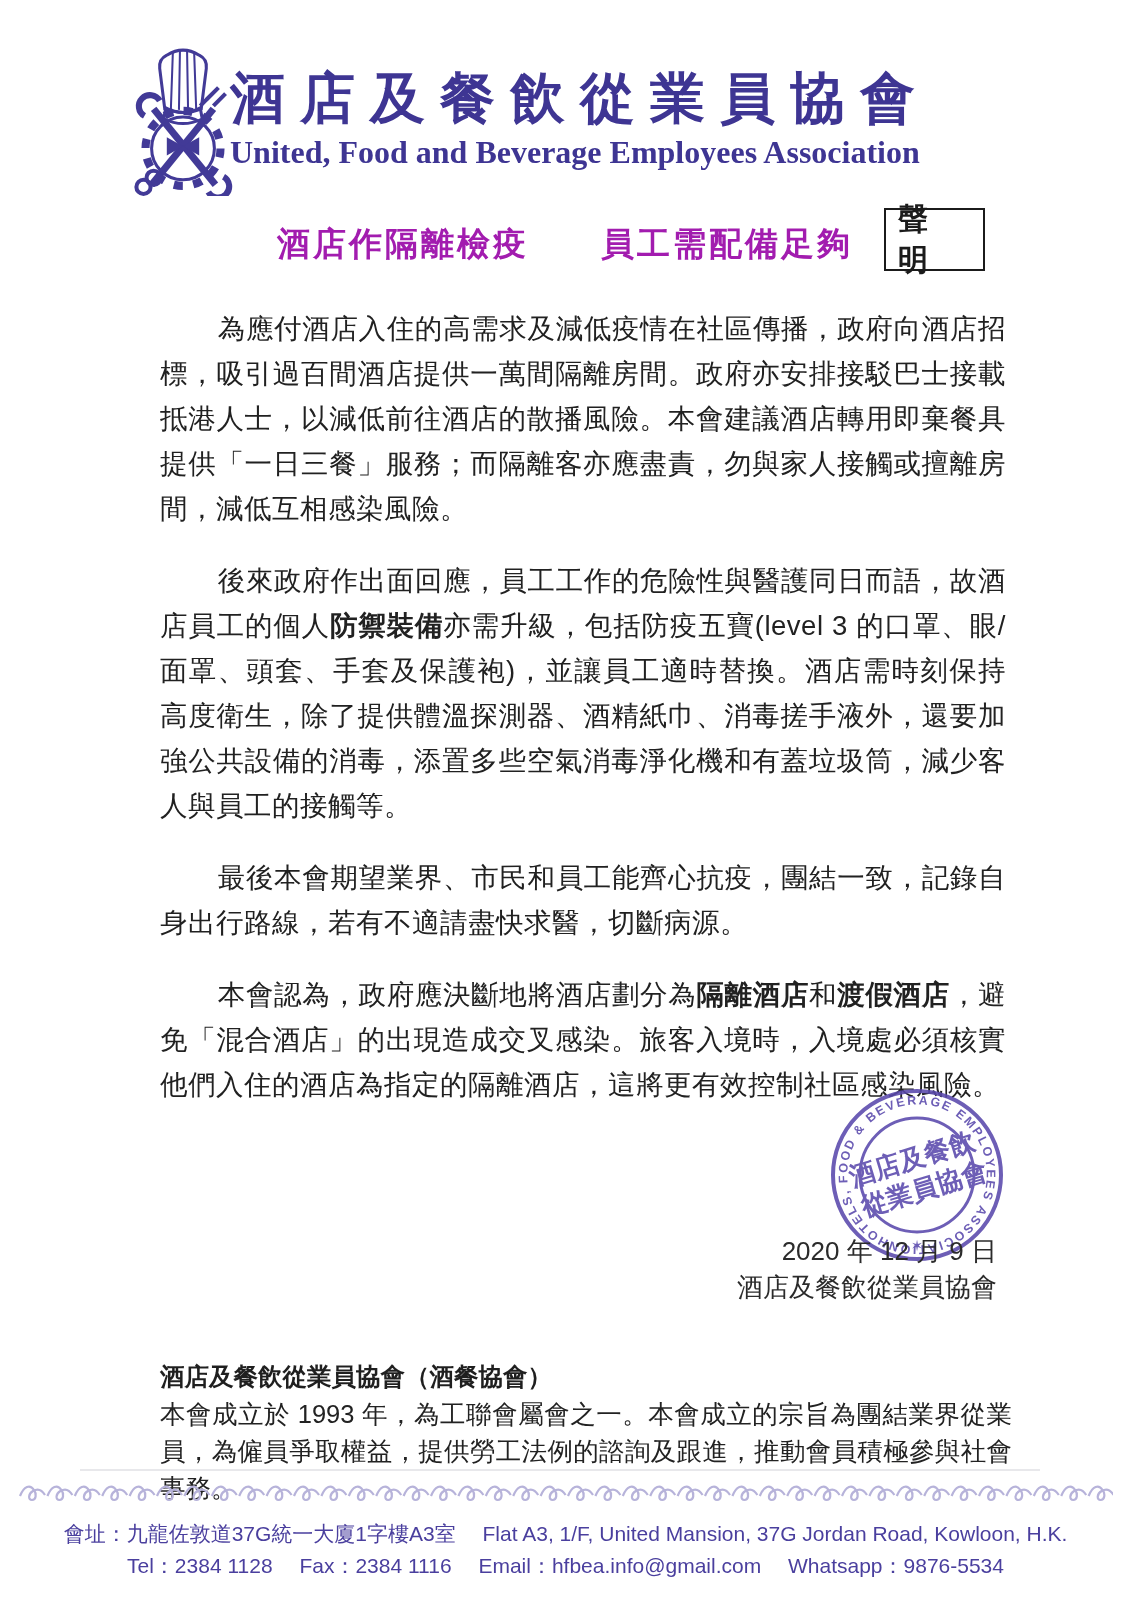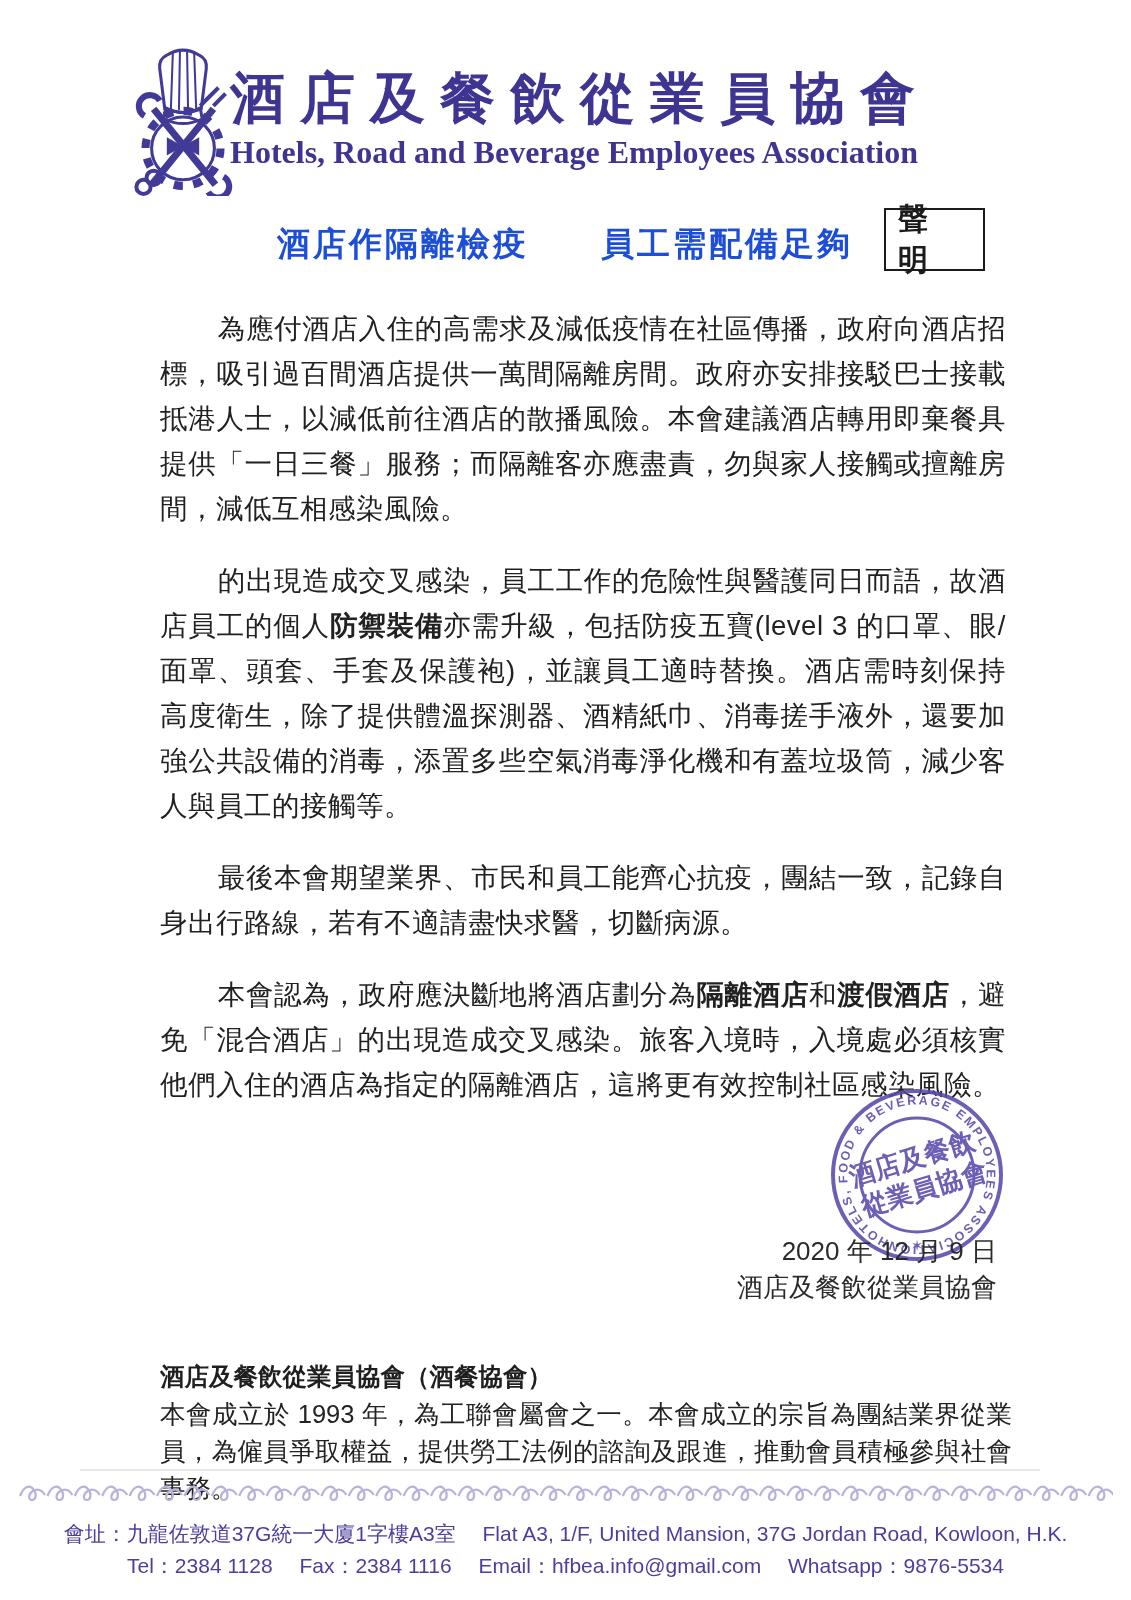--- a/index.html
+++ b/index.html
@@ -23,21 +23,21 @@
     position:absolute;left:230px;top:134px;
     font-family:"Liberation Serif", serif;
     font-size:32px;font-weight:700;
     color:#3e3593;white-space:nowrap;
   }
   
   .doc-title{
     position:absolute;left:235px;top:222px;width:660px;
     margin:0;text-align:center;
     font-size:33px;font-weight:600;letter-spacing:3px;
-    color:#1d4ed8;white-space:nowrap;
+    color:#a21caf;white-space:nowrap;
   }
   .badge{
     position:absolute;left:884px;top:208px;width:101px;height:63px;
     border:2.5px solid #1b1b1b;
     display:flex;align-items:center;justify-content:center;
     font-size:30px;font-weight:600;letter-spacing:8px;
     padding-left:12px;box-sizing:border-box;color:#1b1b1b;
   }
   
   .body-text{position:absolute;left:160px;top:306px;width:846px;}
@@ -103,28 +103,28 @@
         <circle cx="17" cy="143" r="7" stroke-width="4"></circle>
       </g>
       <g fill="#423a97" stroke="none">
         <path d="M56,103 l-16,-9 0,18 z"></path>
         <path d="M56,103 l16,-9 0,18 z"></path>
       </g>
     </svg>
   </div>
 
   <div class="name-zh">酒店及餐飲從業員協會</div>
-  <div class="name-en">Hotels, Road and Beverage Employees Association</div>
+  <div class="name-en">United, Food and Beverage Employees Association</div>
 
   <h1 class="doc-title">酒店作隔離檢疫　　員工需配備足夠</h1>
   <div class="badge">聲 明</div>
 
   <main class="body-text">
       <p><span>為應付酒店入住的高需求及減低疫情在社區傳播，政府向酒店招標，吸引過百間酒店提供一萬間隔離房間。政府亦安排接駁巴士接載抵港人士，以減低前往酒店的散播風險。本會建議酒店轉用即棄餐具提供「一日三餐」服務；而隔離客亦應盡責，勿與家人接觸或擅離房間，減低互相感染風險。</span></p>
-      <p><span>的出現造成交叉感染，員工工作的危險性與醫護同日而語，故酒店員工的個人</span><span class="b">防禦裝備</span><span>亦需升級，包括防疫五寶(level 3 的口罩、眼/面罩、頭套、手套及保護袍)，並讓員工適時替換。酒店需時刻保持高度衛生，除了提供體溫探測器、酒精紙巾、消毒搓手液外，還要加強公共設備的消毒，添置多些空氣消毒淨化機和有蓋垃圾筒，減少客人與員工的接觸等。</span></p>
+      <p><span>後來政府作出面回應，員工工作的危險性與醫護同日而語，故酒店員工的個人</span><span class="b">防禦裝備</span><span>亦需升級，包括防疫五寶(level 3 的口罩、眼/面罩、頭套、手套及保護袍)，並讓員工適時替換。酒店需時刻保持高度衛生，除了提供體溫探測器、酒精紙巾、消毒搓手液外，還要加強公共設備的消毒，添置多些空氣消毒淨化機和有蓋垃圾筒，減少客人與員工的接觸等。</span></p>
       <p><span>最後本會期望業界、市民和員工能齊心抗疫，團結一致，記錄自身出行路線，若有不適請盡快求醫，切斷病源。</span></p>
       <p><span>本會認為，政府應決斷地將酒店劃分為</span><span class="b">隔離酒店</span><span>和</span><span class="b">渡假酒店</span><span>，避免「混合酒店」的出現造成交叉感染。旅客入境時，入境處必須核實他們入住的酒店為指定的隔離酒店，這將更有效控制社區感染風險。</span></p>
     </main>
 
   <div class="stamp">
     <svg viewBox="0 0 178 178" width="178" height="178">
       <circle cx="89" cy="89" r="84" fill="none" stroke="#5948ac" stroke-width="4"></circle>
       <circle cx="89" cy="89" r="57" fill="none" stroke="#5948ac" stroke-width="3"></circle>
       <path id="stamp-arc" d="M64.7,155.7 A71,71 0 0,1 113.3,22.3 A71,71 0 0,1 64.7,155.7" fill="none"></path>
       <text font-size="12.5" font-weight="700" fill="#5948ac" letter-spacing="2">

